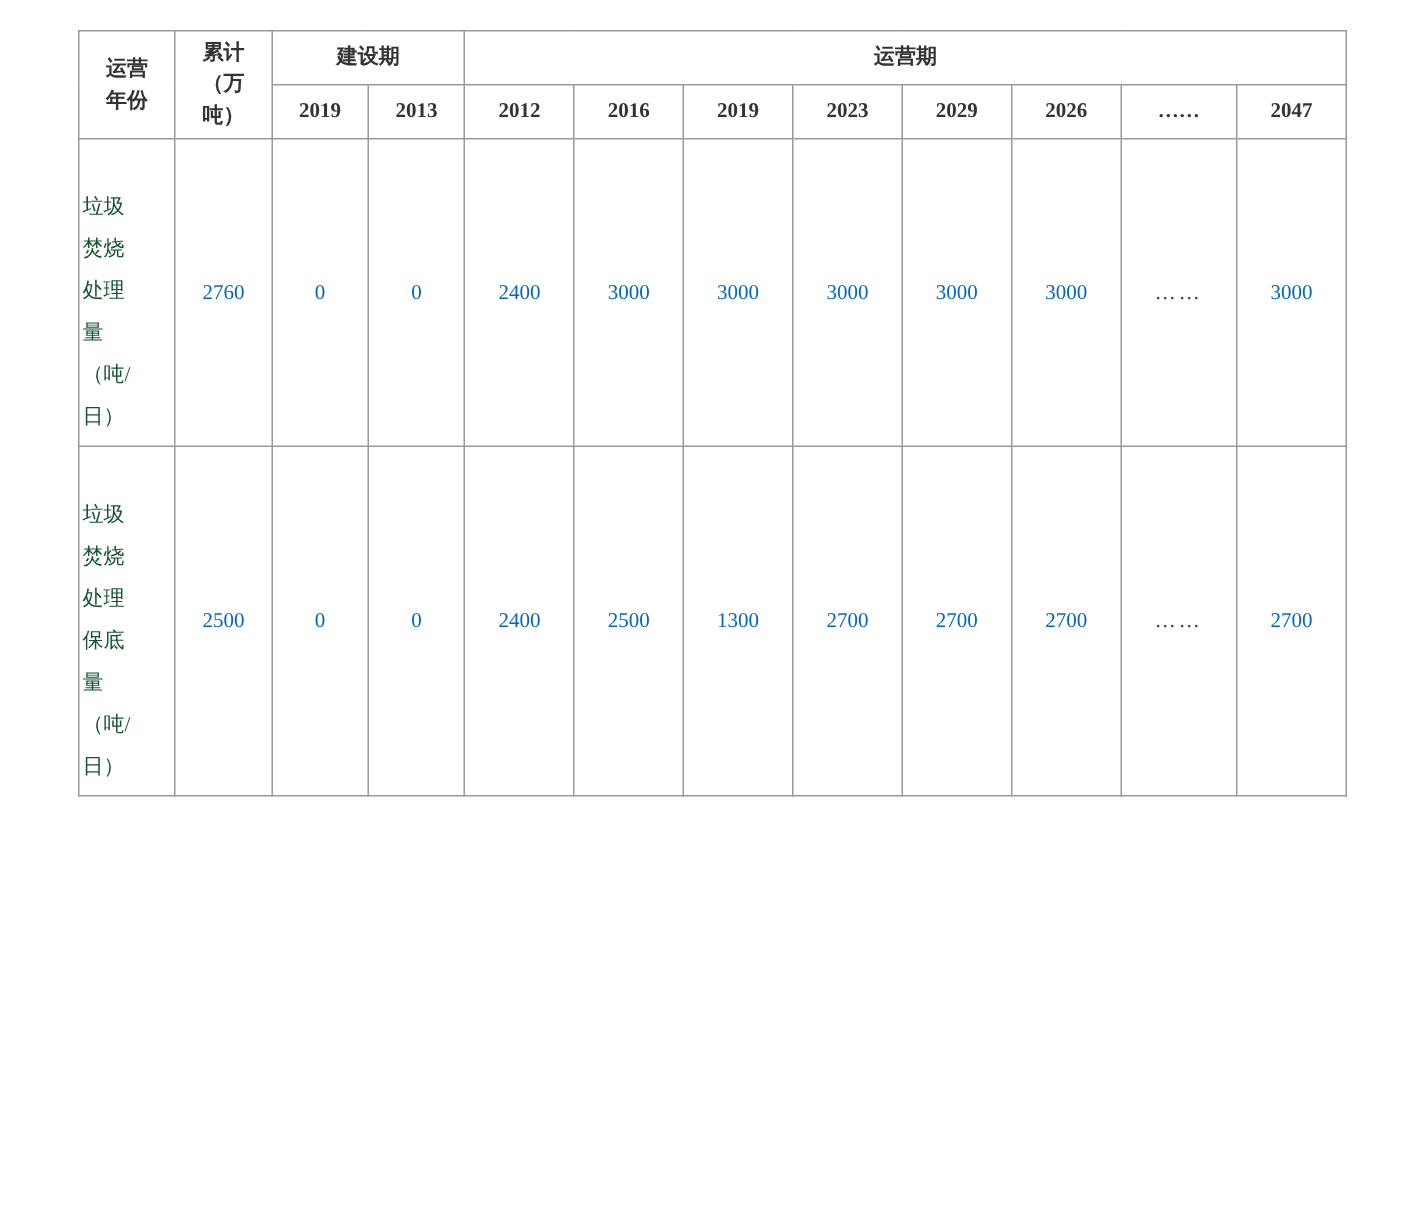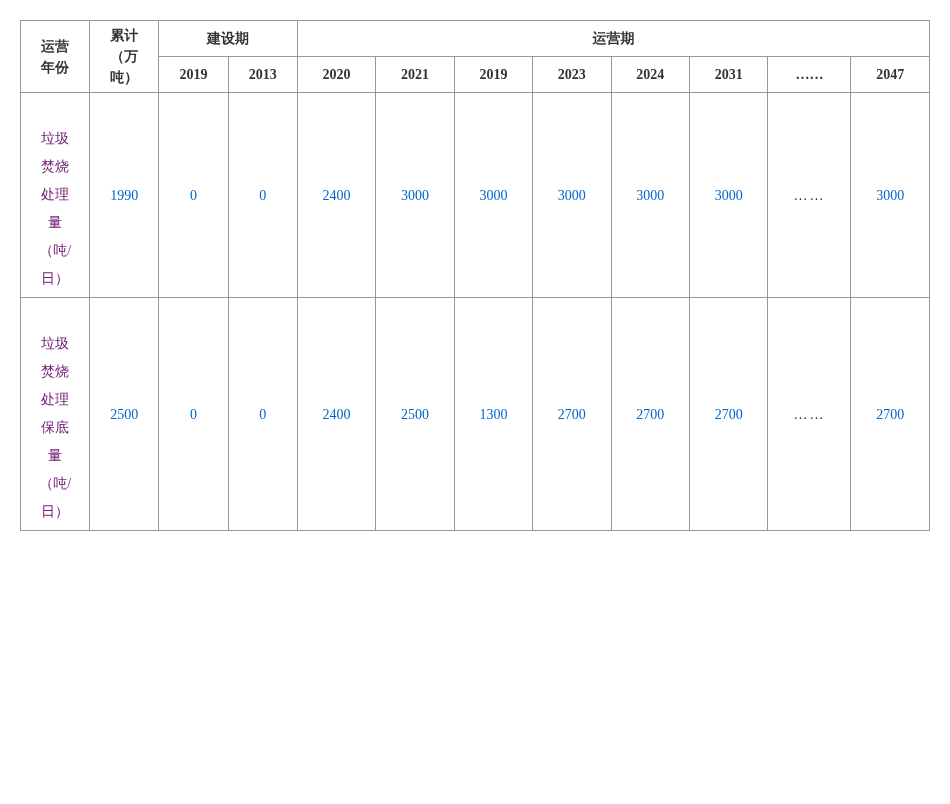--- a/index.html
+++ b/index.html
@@ -14,21 +14,21 @@
       font-size: 14px;
       display: flex;
       justify-content: center;
       align-items: flex-start;
       padding: 20px;
       min-height: 804px;
       width: 950px;
     }
 
     .table-container {
-      width: 910px;
+      width: 846px;
     }
 
     table {
       border-collapse: collapse;
       width: 100%;
       table-layout: fixed;
     }
 
     th, td {
       border: 1px solid #999;
@@ -38,23 +38,23 @@
       line-height: 1.5;
       color: #333;
     }
 
     .ellipsis-cell {
       color: #333;
       letter-spacing: 2px;
     }
 
     .row-label {
-      color: #701a75;
+      color: #14532d;
       line-height: 1.8;
-      text-align: center;
+      text-align: left;
     }
 
     td.value-cell {
       color: #0066cc;
     }
   </style>
 </head>
 <body>
 
 <div class="table-container">
@@ -94,36 +94,36 @@
       </tr>
 
       <tr>
         <th>
           <span>2019</span>
         </th>
         <th>
           <span>2013</span>
         </th>
         <th>
-          <span>2020</span>
-        </th>
-        <th>
-          <span>2021</span>
+          <span>2012</span>
+        </th>
+        <th>
+          <span>2016</span>
         </th>
         <th>
           <span>2019</span>
         </th>
         <th>
           <span>2023</span>
         </th>
         <th>
-          <span>2024</span>
-        </th>
-        <th>
-          <span>2031</span>
+          <span>2029</span>
+        </th>
+        <th>
+          <span>2026</span>
         </th>
         <th>
           <span>……</span>
         </th>
         <th>
           <span>2047</span>
         </th>
       </tr>
     </thead>
     <tbody>
@@ -131,21 +131,21 @@
       <tr>
         <td class="row-label" style="white-space:pre-line; line-height:2;">
           <span style="white-space:pre-line;">垃圾
 焚烧
 处理
 量
 （吨/
 日）</span>
         </td>
         <td class="value-cell">
-          <span>1990</span>
+          <span>2760</span>
         </td>
         <td class="value-cell">
           <span>0</span>
         </td>
         <td class="value-cell">
           <span>0</span>
         </td>
         <td class="value-cell">
           <span>2400</span>
         </td>

